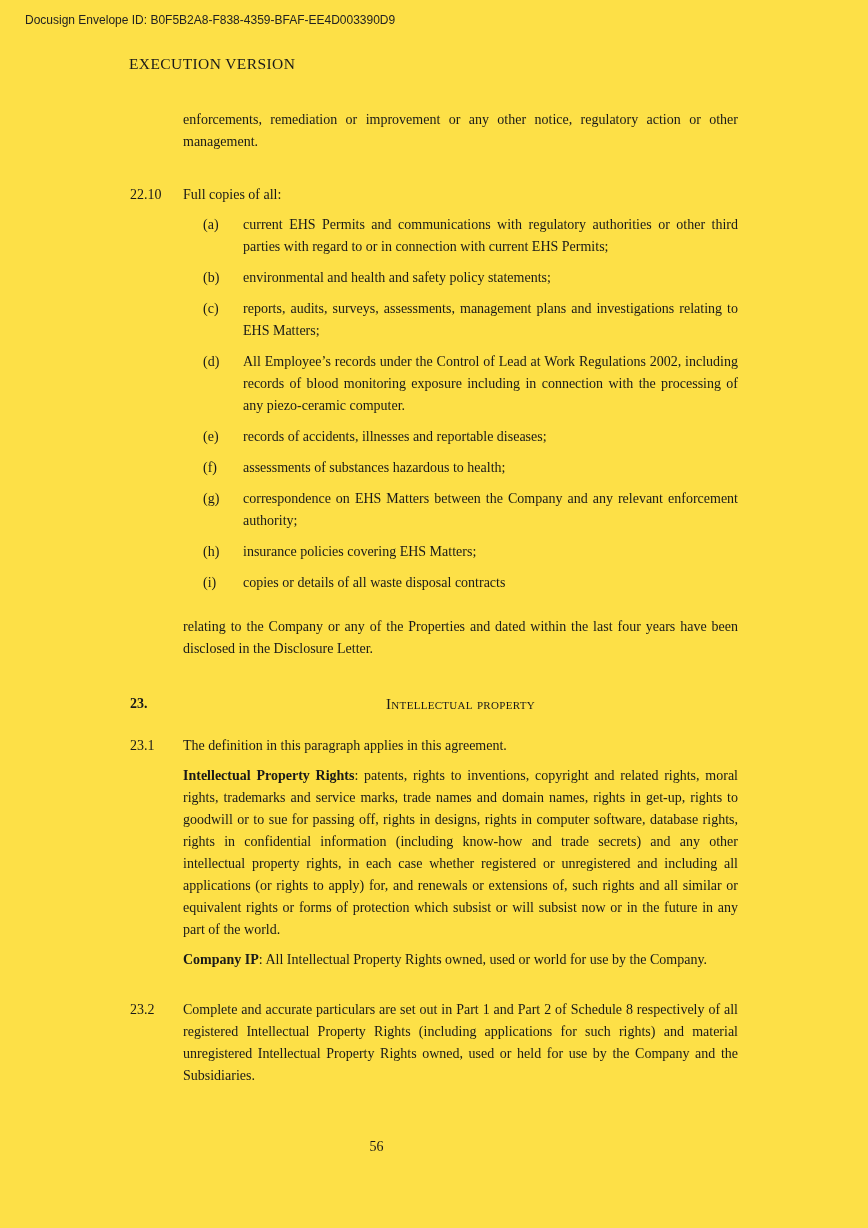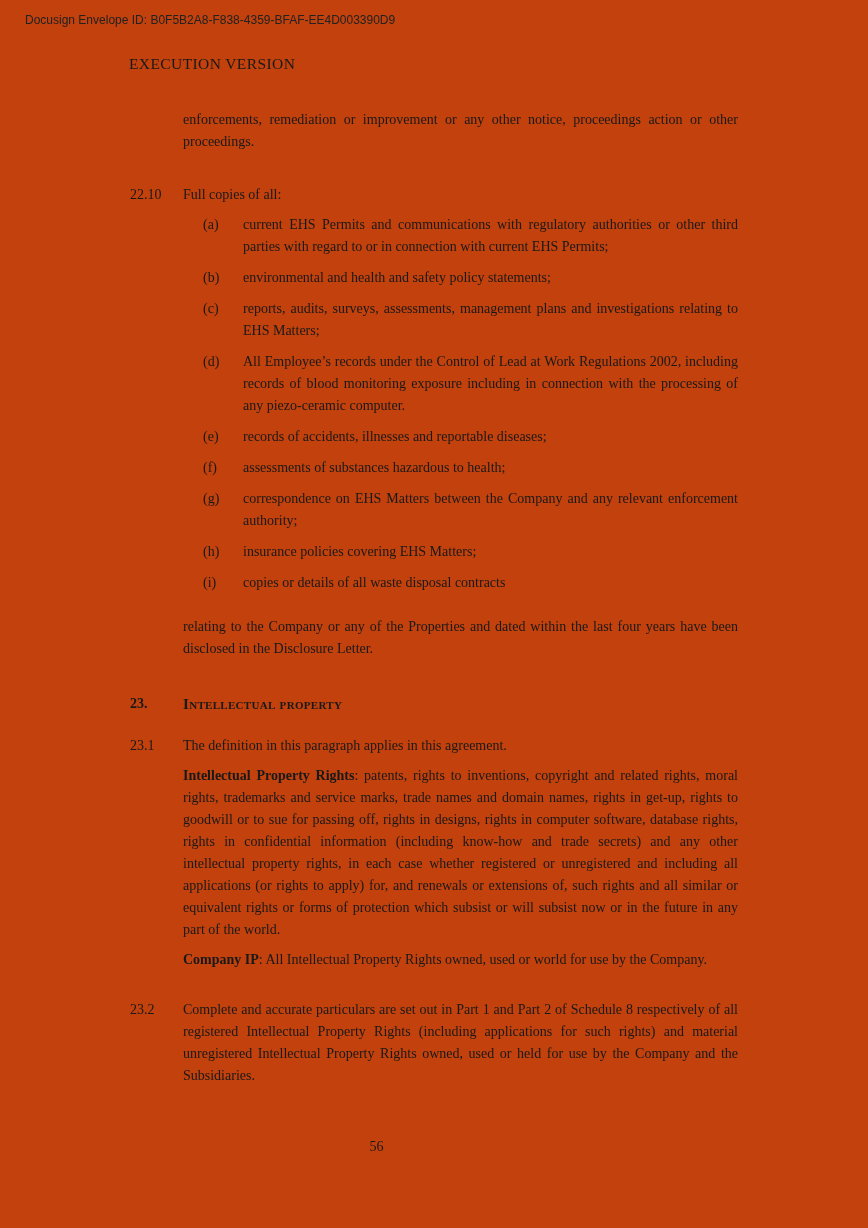--- a/index.html
+++ b/index.html
@@ -1,20 +1,20 @@
 <!DOCTYPE html>
 <html><head>
 <meta charset="utf-8">
 <style>
   html, body { margin: 0; padding: 0; background: #ffffff; }
   .page {
     position: relative;
     width: 868px;
     height: 1228px;
-    background: #c2410c;
+    background: #fde047;
     overflow: hidden;
     font-family: "Liberation Serif", "DejaVu Serif", serif;
     color: #191919;
   }
   .banner {
     position: absolute;
     left: 25px;
     top: 13px;
     font-family: "Liberation Sans", "DejaVu Sans", sans-serif;
     font-size: 12px;
@@ -45,24 +45,25 @@
   .clause-body { margin-left: 53px; }
   .clause-lead { margin-bottom: 8px; }
   .sublist { margin-left: 73px; }
   .list-item { position: relative; margin-bottom: 9px; }
   .li-letter { position: absolute; left: 0; top: 0; }
   .li-text { margin-left: 40px; }
   .closing-para { margin: 22px 0 0 53px; }
   .section-heading { position: relative; margin-top: 33px; }
   .section-title {
     margin-left: 53px;
-    font-weight: bold;
+    font-weight: normal;
     font-variant: small-caps;
     font-size: 15px;
     letter-spacing: 0.3px;
+    text-align: center;
   }
   .clause-23-1 { margin-top: 20px; }
   .def-para { margin: 8px 0 0 53px; }
   .def-term { font-weight: bold; }
   .clause-23-2 { margin-top: 28px; }
   .page-footer {
     position: absolute;
     left: 0;
     top: 1139px;
     width: 753px;
@@ -74,21 +75,21 @@
 <body>
 
 <div class="page">
 
   <div class="banner">Docusign Envelope ID: B0F5B2A8-F838-4359-BFAF-EE4D003390D9</div>
 
   <div class="exec-version">EXECUTION VERSION</div>
 
   <div class="content">
 
-    <p class="intro-para jtext">enforcements, remediation or improvement or any other notice, proceedings action or other proceedings.</p>
+    <p class="intro-para jtext">enforcements, remediation or improvement or any other notice, regulatory action or other management.</p>
 
     <div class="clause">
       <span class="clause-num">22.10</span>
       <div class="clause-body">
         <div class="clause-lead">Full copies of all:</div>
       </div>
       <div class="sublist">
         <div class="list-item">
           <span class="li-letter">(a)</span>
           <div class="li-text jtext">current EHS Permits and communications with regulatory authorities or other third parties with regard to or in connection with current EHS Permits;</div>

